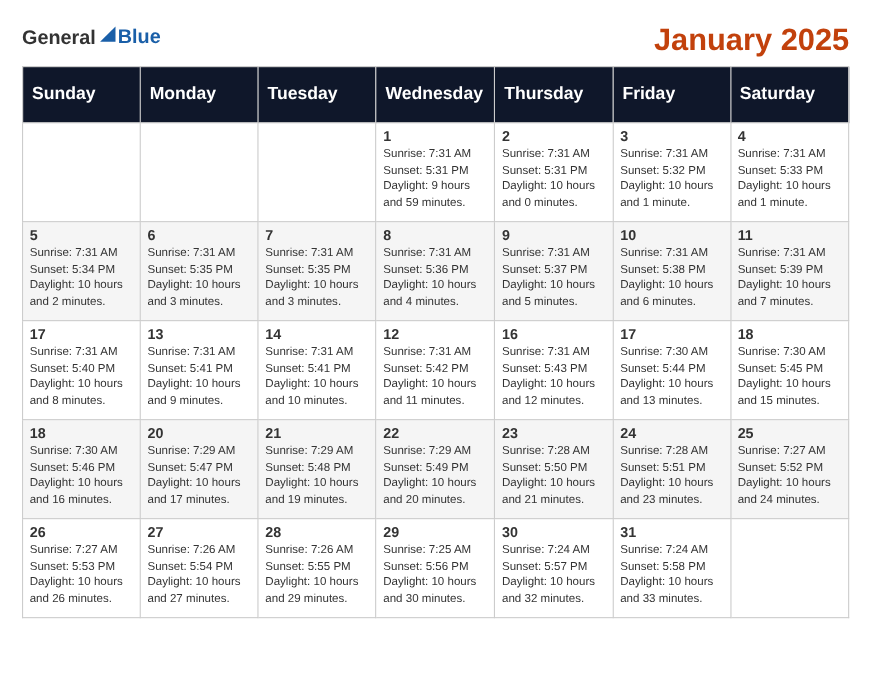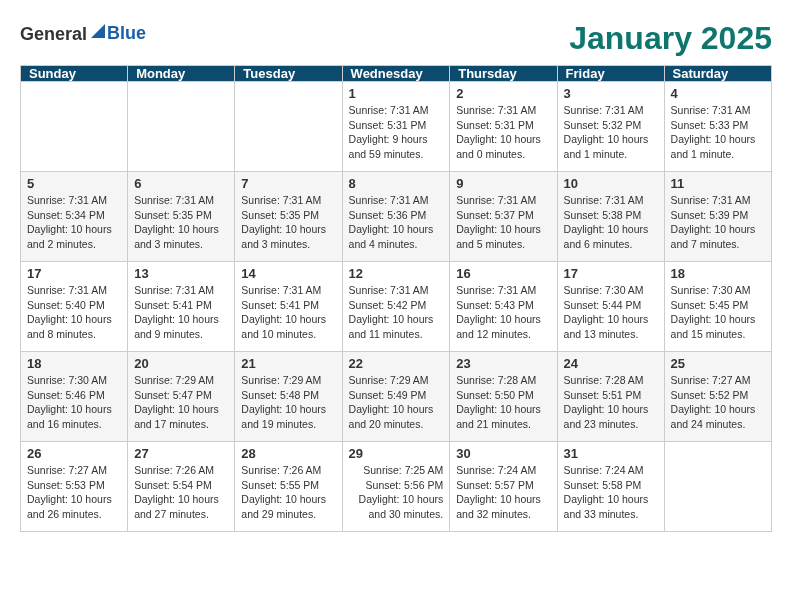--- a/index.html
+++ b/index.html
@@ -8,23 +8,23 @@
       background: #fff;
       width: 792px;
       min-height: 612px;
       padding: 20px;
     }
     .header {
       text-align: right;
       margin-bottom: 4px;
     }
     .header-title {
-      font-size: 32px;
-      font-weight: bold;
-      color: #0f766e;
+      font-size: 28px;
+      font-weight: bold;
+      color: #c2410c;
     }
     .header-subtitle {
       font-size: 16px;
       color: #444;
     }
     .logo {
       float: left;
       display: flex;
       flex-direction: row;
       align-items: flex-start;
@@ -41,25 +41,25 @@
       font-weight: bold;
       color: #1a5fa8;
     }
     .calendar {
       width: 100%;
       border-collapse: collapse;
       clear: both;
       margin-top: 8px;
     }
     .calendar thead tr th {
-      background-color: #0c4a6e;
+      background-color: #0f172a;
       color: #fff;
       text-align: left;
-      padding: 0 8px;
-      font-size: 13px;
+      padding: 16px 8px;
+      font-size: 16px;
       font-weight: bold;
       border: 1px solid #ccc;
     }
     .calendar tbody tr td {
       border: 1px solid #ccc;
       vertical-align: top;
       padding: 4px 6px;
       width: 108px;
       height: 90px;
       font-size: 11px;
@@ -290,21 +290,21 @@
 Daylight: 10 hours and 27 minutes.</div>
         </td>
         <td>
           <div class="day-number">28</div>
           <div class="day-detail" style="white-space: pre-line;">Sunrise: 7:26 AM
 Sunset: 5:55 PM
 Daylight: 10 hours and 29 minutes.</div>
         </td>
         <td>
           <div class="day-number">29</div>
-          <div class="day-detail" style="white-space: pre-line; text-align: right;">Sunrise: 7:25 AM
+          <div class="day-detail" style="white-space: pre-line;">Sunrise: 7:25 AM
 Sunset: 5:56 PM
 Daylight: 10 hours and 30 minutes.</div>
         </td>
         <td>
           <div class="day-number">30</div>
           <div class="day-detail" style="white-space: pre-line;">Sunrise: 7:24 AM
 Sunset: 5:57 PM
 Daylight: 10 hours and 32 minutes.</div>
         </td>
         <td>

